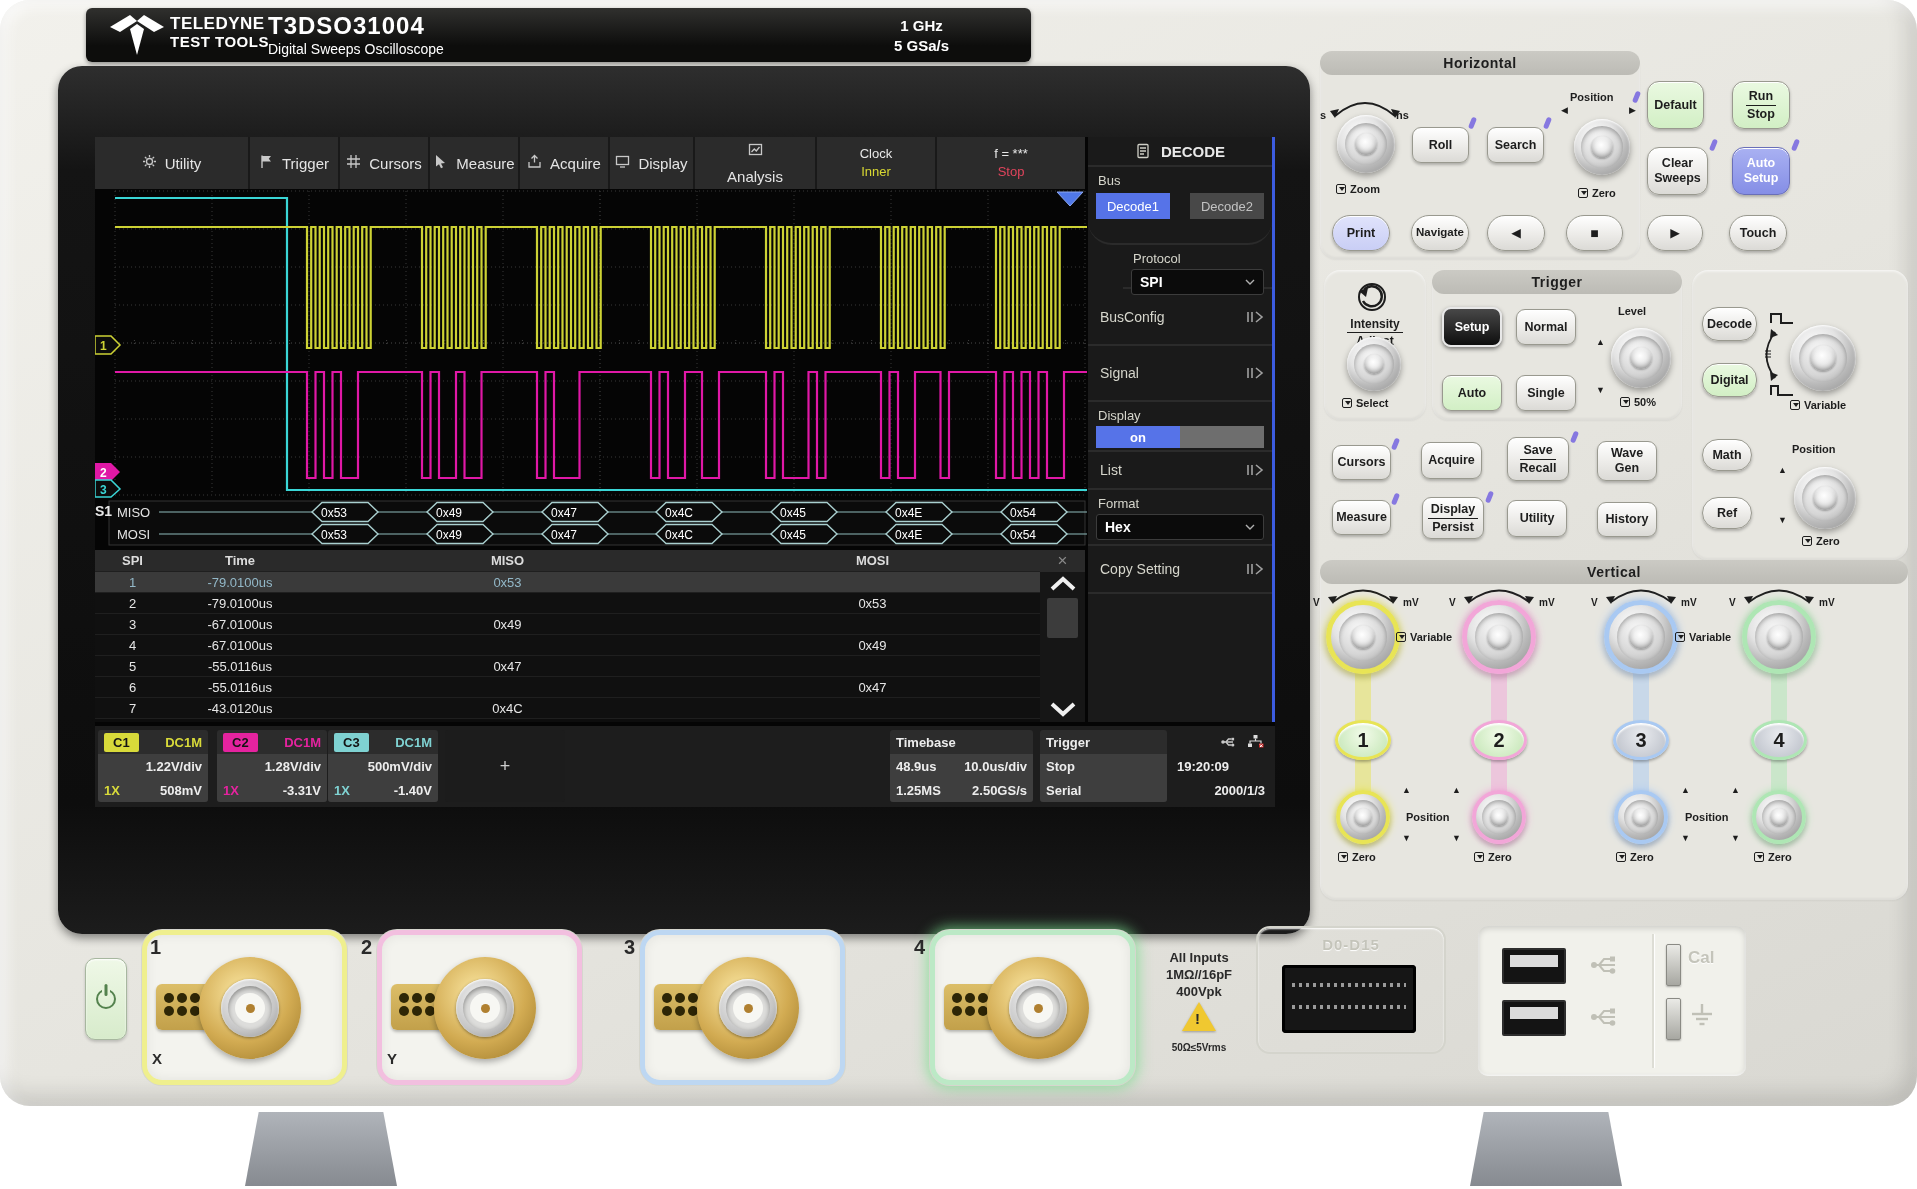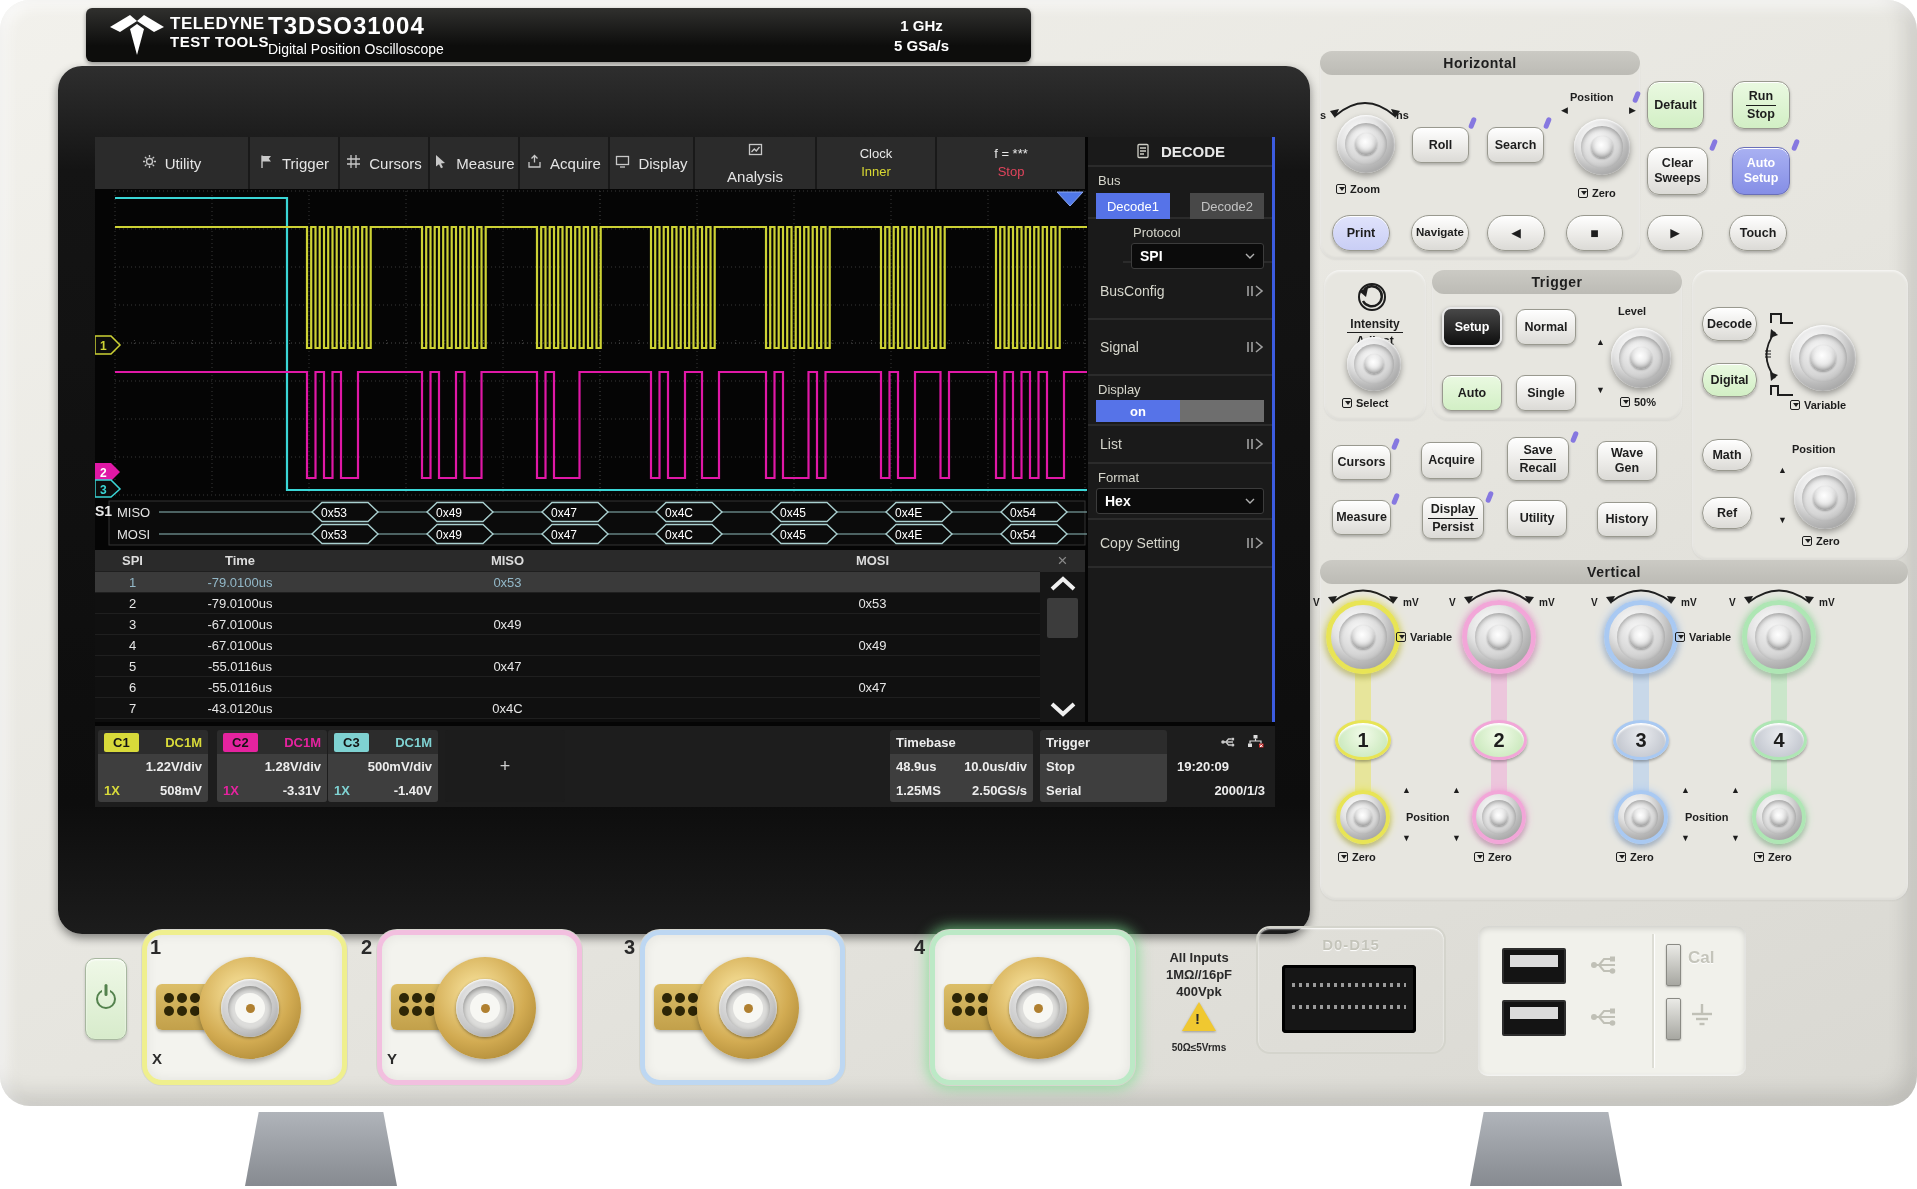--- a/index.html
+++ b/index.html
@@ -125,21 +125,21 @@
       <polygon points="2,12 22,0 29,6 12,17" fill="#fff"></polygon>
       <polygon points="56,12 36,0 29,6 46,17" fill="#fff"></polygon>
       <polygon points="22,14 29,9 36,14 29,40" fill="#fff"></polygon>
     </svg>
     <div class="bname">
       <div class="l1">TELEDYNE</div>
       <div class="l2">TEST TOOLS</div>
     </div>
     <div class="bmodel">
       <div class="m">T3DSO31004</div>
-      <div class="s">Digital Position Oscilloscope</div>
+      <div class="s">Digital Sweeps Oscilloscope</div>
     </div>
     <div class="bspec">
       <div>1 GHz</div>
       <div>5 GSa/s</div>
     </div>
   </div>
 
   <div class="bezel"></div>
   <div class="screen">
     <div class="menubar" id="menubar">
@@ -493,21 +493,21 @@
         </div>
 
     <div class="dpanel">
       <div class="dsec dhead">
         <svg width="16" height="16" viewBox="0 0 16 16">
               <rect x="3" y="1.5" width="10" height="13" rx="1" fill="none" stroke="#cfcfc6" stroke-width="1.3"></rect>
               <path d="M5 5h6M5 8h6M5 11h4" stroke="#cfcfc6" stroke-width="1.3"></path>
             </svg>
         <span>DECODE</span>
       </div>
-      <div class="dsec" style="height:52px;">
+      <div class="dsec" style="height:78px;border-radius:24px;">
         <div class="dlab">Bus</div>
         <div class="tabs">
           <div class="tab on">Decode1</div>
           <div class="tab off">Decode2</div>
         </div>
       </div>
       <div class="dsec" style="height:44px;margin-left:35px;">
         <div class="dlab">Protocol</div>
         <div class="ddrop">
           <span>SPI</span>

